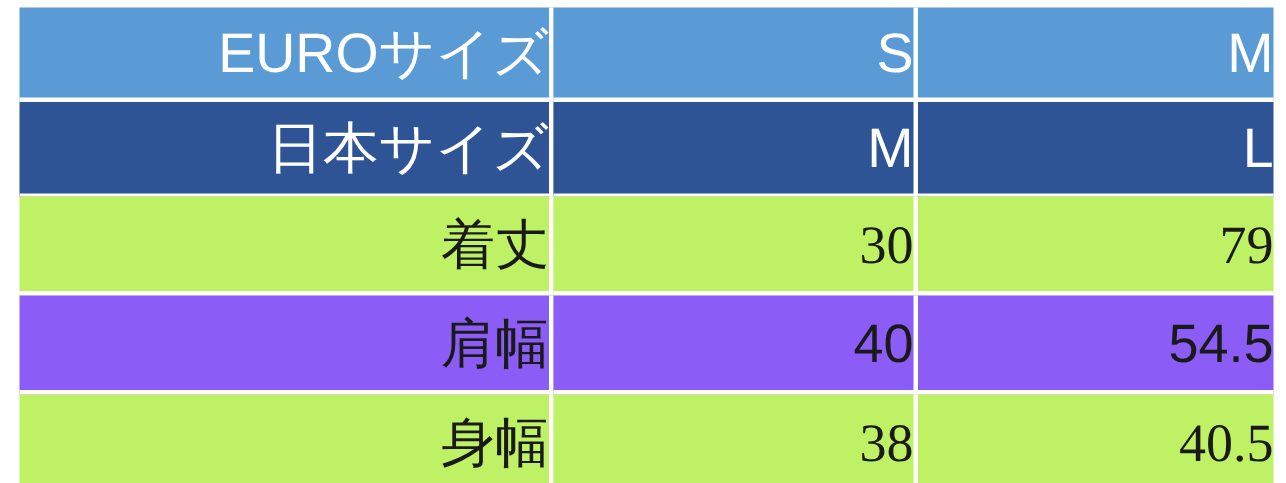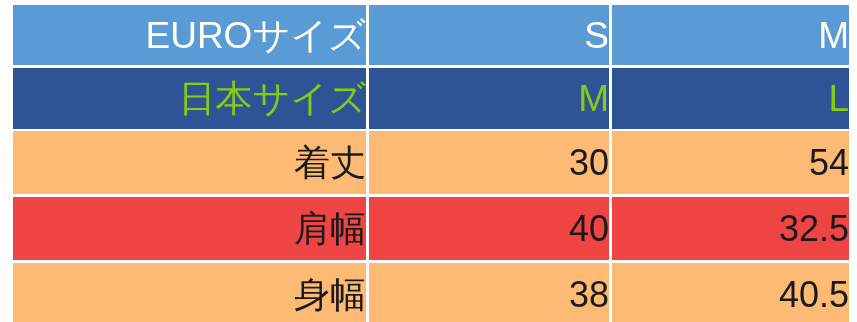--- a/index.html
+++ b/index.html
@@ -48,42 +48,42 @@
     font-size: 37px;
     font-weight: 400;
     border-right: 3px solid #ffffff;
     border-bottom: 3px solid #ffffff;
   }
   .row-euro td:last-child { border-right: none; }
 
   
   .row-jp td {
     background: #2E5496;
-    color: #84cc16;
+    color: #ffffff;
     height: 61px;
     font-size: 37px;
     font-weight: 400;
     border-right: 3px solid #ffffff;
     border-bottom: 2px solid #ffffff;
   }
   .row-jp td:last-child { border-right: none; }
 
   
   .row-data td {
     color: #1A1A1A;
     height: 63px;
     font-size: 36px;
     font-weight: 400;
     border-right: 3px solid #ffffff;
     border-bottom: 3px solid #ffffff;
   }
   .row-data td:last-child { border-right: none; }
 
-  .row-data.shade-a td { background: #fdba74; }
-  .row-data.shade-b td { background: #ef4444; }
+  .row-data.shade-a td { background: #bef264; font-family: Liberation Serif, serif; }
+  .row-data.shade-b td { background: #8b5cf6; }
   .row-data.last td    { border-bottom: none; }
 
   .cell-label { font-size: 36px; }
   .cell-value { font-size: 36px; }
 </style>
 </head>
 <body>
 
 <table id="size-chart-table">
   <tbody>
@@ -96,27 +96,27 @@
 
     <tr class="row-jp">
       <td class="col-label">日本サイズ</td>
       <td class="col-s">M</td>
       <td class="col-m">L</td>
     </tr>
 
     <tr class="row-data shade-a">
       <td class="col-label cell-label">着丈</td>
       <td class="col-s cell-value">30</td>
-      <td class="col-m cell-value">54</td>
+      <td class="col-m cell-value">79</td>
     </tr>
 
     <tr class="row-data shade-b">
       <td class="col-label cell-label">肩幅</td>
       <td class="col-s cell-value">40</td>
-      <td class="col-m cell-value">32.5</td>
+      <td class="col-m cell-value">54.5</td>
     </tr>
 
     <tr class="row-data shade-a last">
       <td class="col-label cell-label">身幅</td>
       <td class="col-s cell-value">38</td>
       <td class="col-m cell-value">40.5</td>
     </tr>
 
   </tbody>
 </table>

